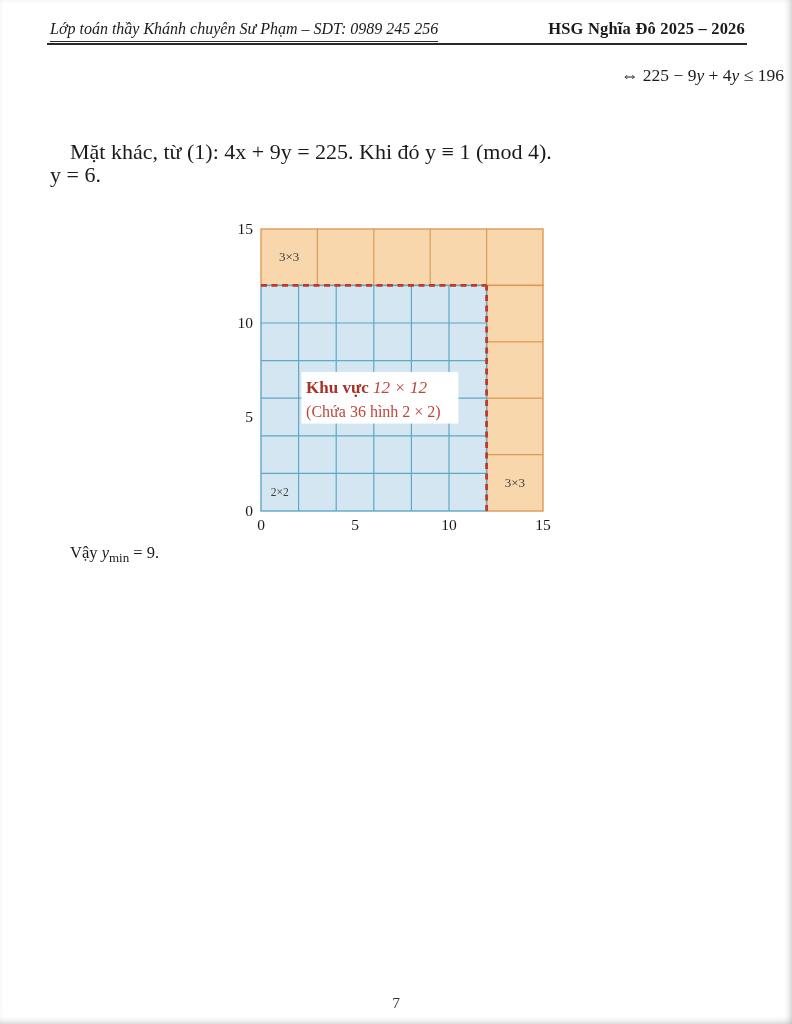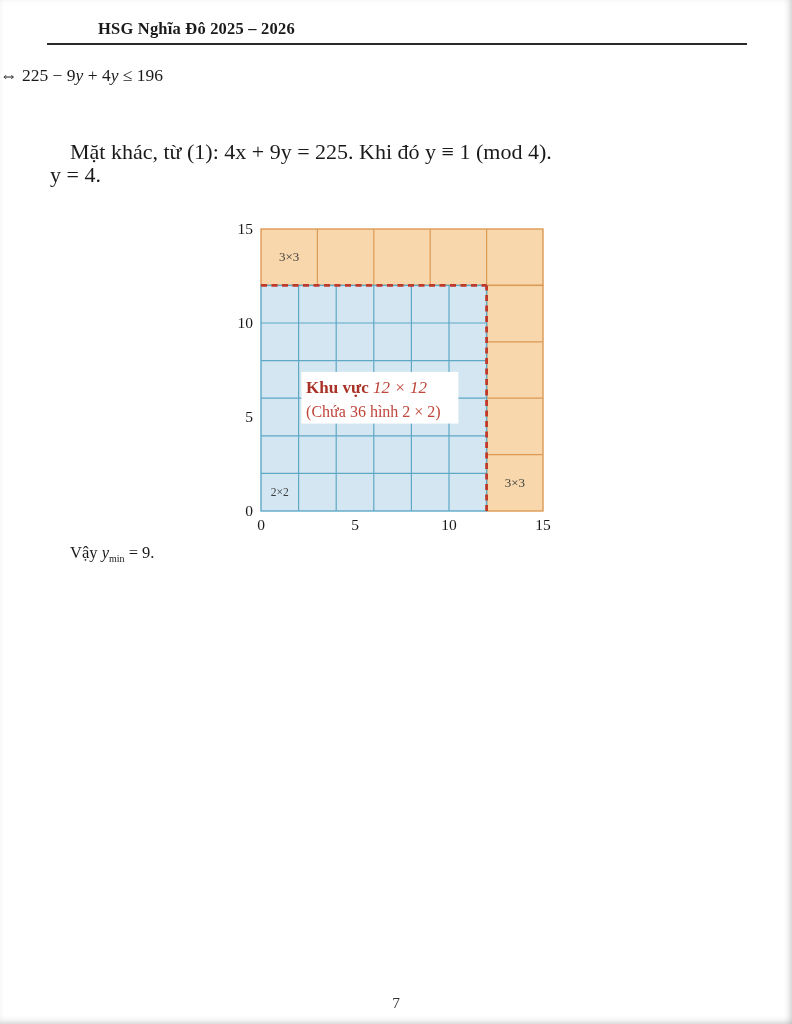--- a/index.html
+++ b/index.html
@@ -3,47 +3,48 @@
 <meta charset="utf-8">
 <style>
   html,body{margin:0;padding:0;background:#ffffff;}
   .page{position:relative;width:792px;height:1024px;background:#ffffff;overflow:hidden;
         font-family:"Liberation Serif","DejaVu Serif",serif;color:#1a1a1a;
         box-shadow: inset -5px 0 7px -3px rgba(0,0,0,0.18), inset 0 -5px 7px -3px rgba(0,0,0,0.15);}
   .header{position:absolute;left:50px;right:47px;top:19px;display:flex;justify-content:space-between;align-items:baseline;font-size:16px;}
   .header-left{font-style:italic;border-bottom:1.2px solid #2a2a2a;padding-bottom:3px;}
   .header-right{font-weight:bold;font-size:16.5px;letter-spacing:0.2px;margin-left:48px;}
   .headrule{position:absolute;left:47px;right:45px;top:43px;height:1.6px;background:#2a2a2a;}
-  .equations{position:absolute;left:0;right:2px;top:61px;text-align:left;font-size:17.5px;line-height:28.5px;}
+  .equations{position:absolute;left:0;right:8px;top:61px;text-align:right;font-size:17.5px;line-height:28.5px;}
   .equations i, .body-text i, .conclusion i{font-style:italic;}
   .body-text{position:absolute;left:50px;right:46px;top:141px;font-size:22px;line-height:22.6px;}
   .indent{text-indent:20px;}
   .figure{position:absolute;left:231px;top:224px;}
   svg text{font-family:"Liberation Serif","DejaVu Serif",serif;}
   .conclusion{position:absolute;left:70px;top:543px;font-size:16.5px;}
-  .conclusion sub{font-size:10px;line-height:0;margin-top:7px;}
+  .conclusion sub{font-size:13px;line-height:0;margin-top:7px;}
   .page-number{position:absolute;left:0;right:0;top:994px;text-align:center;font-size:15.5px;color:#333;}
 </style>
 </head>
 <body>
 
 <div class="page">
 
   <div class="header">
+    <span class="header-left">Lớp toán thầy Khánh chuyên Sư Phạm – SDT: 0989 245 256</span>
     <span class="header-right">HSG Nghĩa Đô 2025 – 2026</span>
   </div>
   <div class="headrule"></div>
 
   <div class="equations">
     <div>⇔ 225 − 9<i>y</i> + 4<i>y</i> ≤ 196</div>
   </div>
 
   <div class="body-text">
     <div class="indent">Mặt khác, từ (1): 4x + 9y = 225. Khi đó y ≡ 1 (mod 4).</div>
-    <div>y = 4.</div>
+    <div>y = 6.</div>
   </div>
 
   <div class="figure">
     <svg width="322" height="313" viewBox="0 0 322 313">
         <rect x="30" y="5" width="282" height="56.400000000000006" fill="#f7d7ab" stroke="#dd9a55" stroke-width="1.4"></rect>
         <line x1="86.4" y1="61.39999999999998" x2="86.4" y2="5" stroke="#dd9a55" stroke-width="1.2"></line>
         <line x1="142.8" y1="61.39999999999998" x2="142.8" y2="5" stroke="#dd9a55" stroke-width="1.2"></line>
         <line x1="199.20000000000002" y1="61.39999999999998" x2="199.20000000000002" y2="5" stroke="#dd9a55" stroke-width="1.2"></line>
         <line x1="255.60000000000002" y1="61.39999999999998" x2="255.60000000000002" y2="5" stroke="#dd9a55" stroke-width="1.2"></line>
         <rect x="255.60000000000002" y="61.39999999999998" width="56.400000000000006" height="225.60000000000002" fill="#f7d7ab" stroke="#dd9a55" stroke-width="1.4"></rect>

